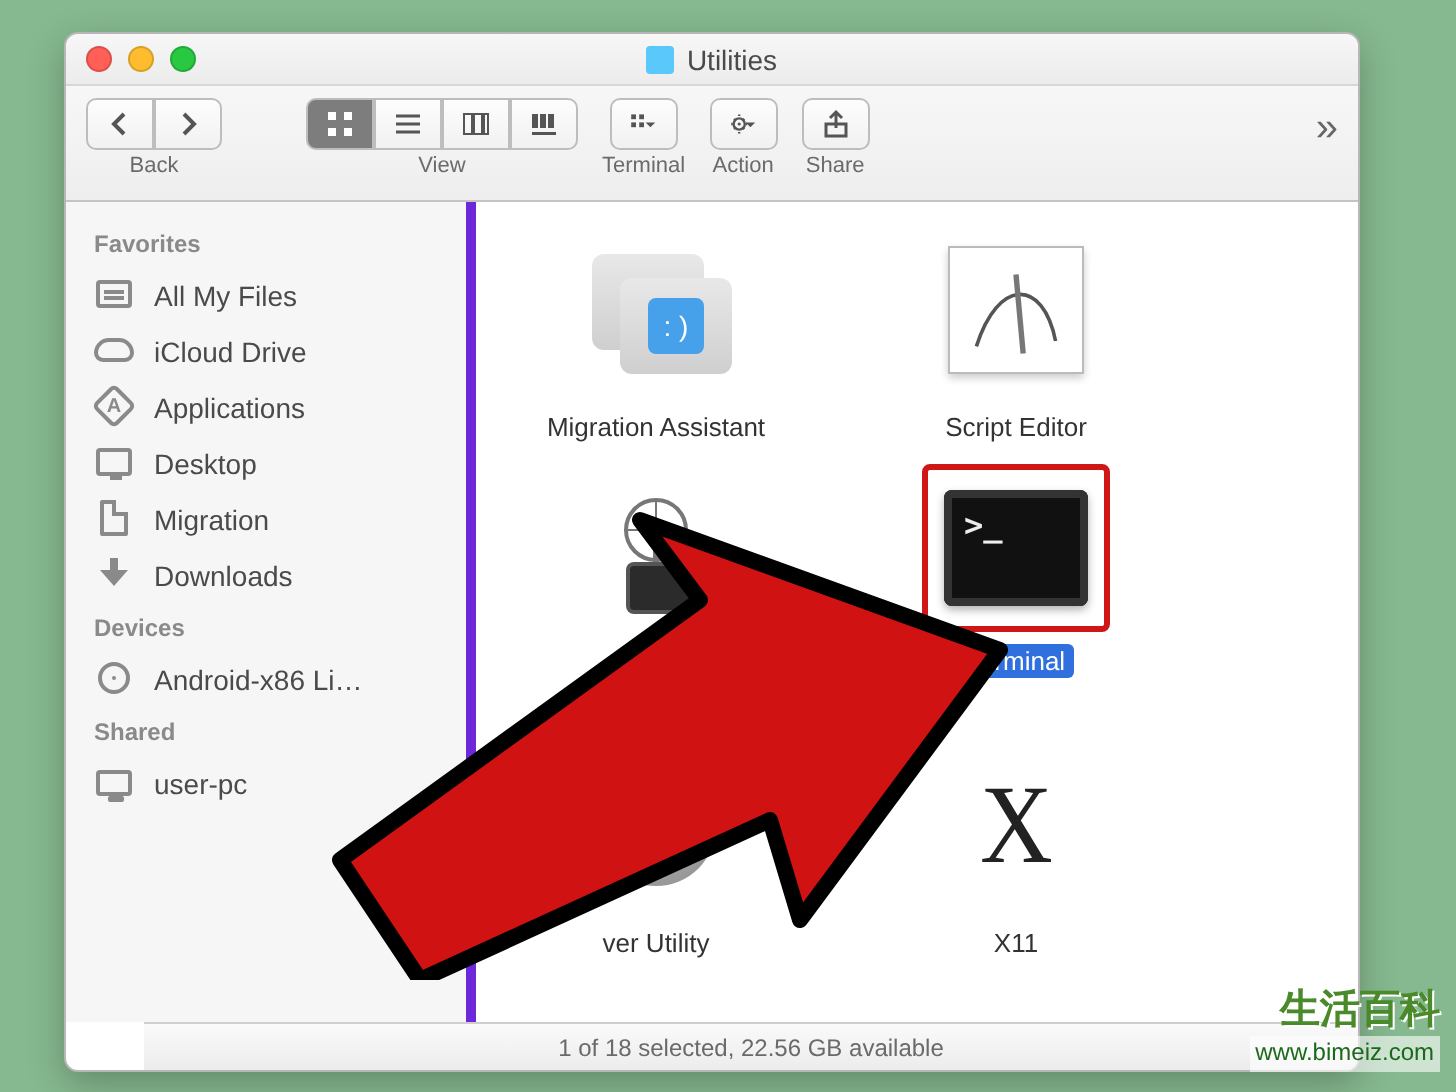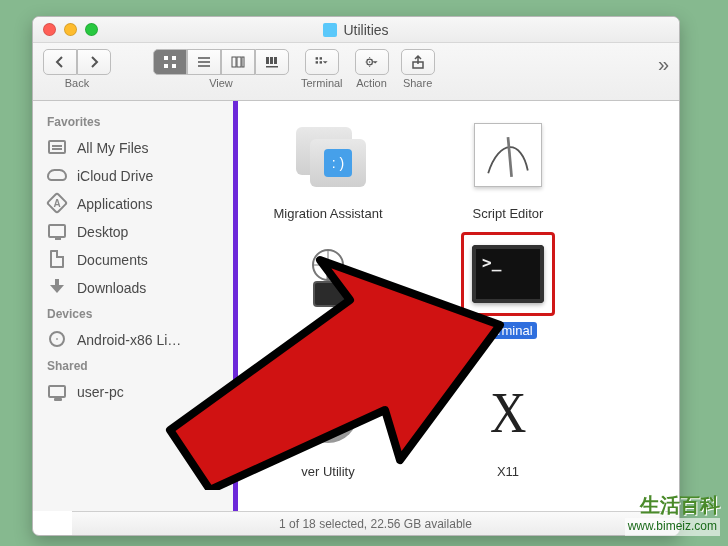--- a/index.html
+++ b/index.html
@@ -231,21 +231,21 @@
       <div class="sb-item">
           <span class="ic">
             <span class="ic-desktop"></span>
           </span>
           <span>Desktop</span>
         </div>
       <div class="sb-item">
           <span class="ic">
             <span class="ic-doc"></span>
           </span>
-          <span>Documents</span>
+          <span>Migration</span>
         </div>
       <div class="sb-item">
           <span class="ic">
             <span class="ic-dl"></span>
           </span>
           <span>Downloads</span>
         </div>
 
       <div class="sec-head">Devices</div>
       <div class="sb-item">

